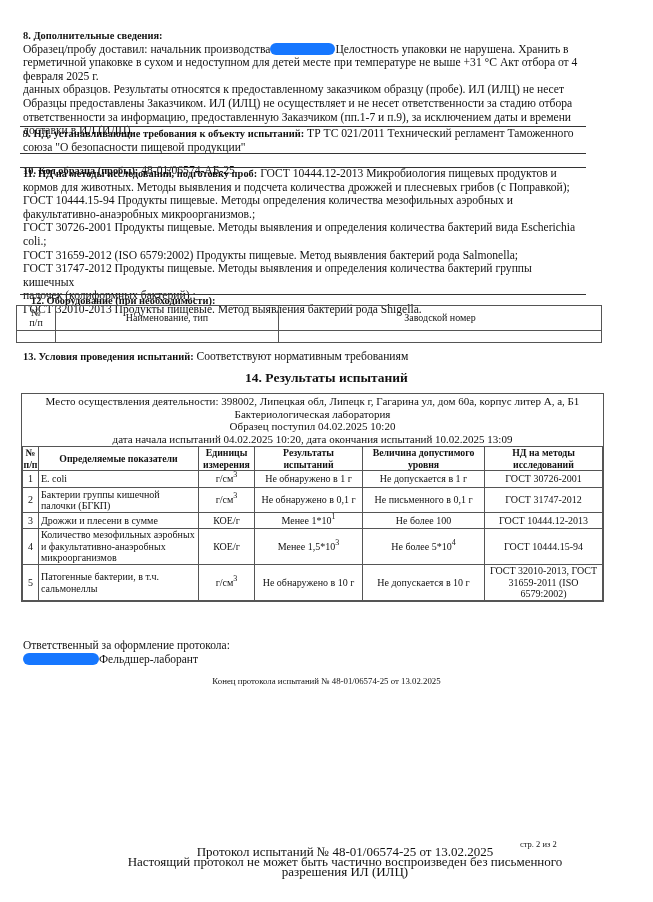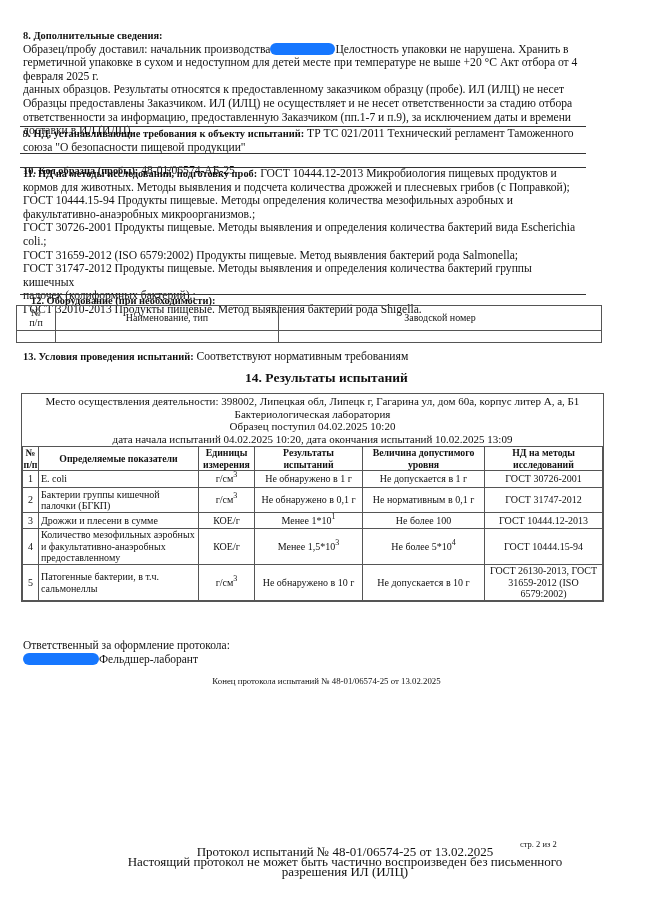--- a/index.html
+++ b/index.html
@@ -27,21 +27,21 @@
   .rt td.l { text-align: left; }
   sup { font-size: 8px; vertical-align: 5px; line-height: 0; }
   .footer { position: absolute; text-align: center; font-size: 13px; line-height: 10px; }
 </style>
 </head>
 <body>
 
 <div class="block" style="top:29px;">
   <p class="b">8. Дополнительные сведения:</p>
   <p><span>Образец/пробу доставил: начальник производства</span><span class="redact" style="width:65px;"></span><span>Целостность упаковки не нарушена. Хранить в</span></p>
-  <p>герметичной упаковке в сухом и недоступном для детей месте при температуре не выше +20 °C  Акт отбора от 4</p>
+  <p>герметичной упаковке в сухом и недоступном для детей месте при температуре не выше +31 °C  Акт отбора от 4</p>
   <p>февраля 2025 г.</p>
   <p>данных образцов. Результаты относятся к предоставленному заказчиком образцу (пробе). ИЛ (ИЛЦ) не несет</p>
   <p>Образцы предоставлены Заказчиком. ИЛ (ИЛЦ) не осуществляет и не несет ответственности за стадию отбора</p>
   <p>ответственности за информацию, предоставленную Заказчиком (пп.1-7 и п.9), за исключением даты и времени</p>
   <p>доставки в ИЛ (ИЛЦ).</p>
 </div>
 <div class="sep" style="top:126px;"></div>
 
 <div class="block" style="top:127px;">
   <p><span class="b">9. НД, устанавливающие требования к объекту испытаний:</span><span> ТР ТС 021/2011 Технический регламент Таможенного</span></p>
@@ -113,46 +113,46 @@
       <td class="c"><span>г/см</span><sup>3</sup></td>
       <td class="c"><span>Не обнаружено в 1 г</span><sup></sup></td>
       <td class="c"><span>Не допускается в 1 г</span><sup></sup></td>
       <td class="c">ГОСТ 30726-2001</td>
     </tr>
     <tr style="height:25px;">
       <td class="c">2</td>
       <td class="l">Бактерии группы кишечной палочки (БГКП)</td>
       <td class="c"><span>г/см</span><sup>3</sup></td>
       <td class="c"><span>Не обнаружено в 0,1 г</span><sup></sup></td>
-      <td class="c"><span>Не нормативным в 0,1 г</span><sup></sup></td>
+      <td class="c"><span>Не письменного в 0,1 г</span><sup></sup></td>
       <td class="c">ГОСТ 31747-2012</td>
     </tr>
     <tr style="height:16px;">
       <td class="c">3</td>
       <td class="l">Дрожжи и плесени в сумме</td>
       <td class="c"><span>КОЕ/г</span><sup></sup></td>
       <td class="c"><span>Менее 1*10</span><sup>1</sup></td>
       <td class="c"><span>Не более 100</span><sup></sup></td>
       <td class="c">ГОСТ 10444.12-2013</td>
     </tr>
     <tr style="height:36px;">
       <td class="c">4</td>
-      <td class="l">Количество мезофильных аэробных и факультативно-анаэробных предоставленному</td>
+      <td class="l">Количество мезофильных аэробных и факультативно-анаэробных микроорганизмов</td>
       <td class="c"><span>КОЕ/г</span><sup></sup></td>
       <td class="c"><span>Менее 1,5*10</span><sup>3</sup></td>
       <td class="c"><span>Не более 5*10</span><sup>4</sup></td>
       <td class="c">ГОСТ 10444.15-94</td>
     </tr>
     <tr style="height:36px;">
       <td class="c">5</td>
       <td class="l">Патогенные бактерии, в т.ч. сальмонеллы</td>
       <td class="c"><span>г/см</span><sup>3</sup></td>
       <td class="c"><span>Не обнаружено в 10 г</span><sup></sup></td>
       <td class="c"><span>Не допускается в 10 г</span><sup></sup></td>
-      <td class="c">ГОСТ 26130-2013, ГОСТ 31659-2012 (ISO 6579:2002)</td>
+      <td class="c">ГОСТ 32010-2013, ГОСТ 31659-2011 (ISO 6579:2002)</td>
     </tr>
   </tbody>
     </table>
 </div>
 
 <div class="abs" style="left:23px; top:638px; font-size:11.5px; line-height:14px;">
   <div>Ответственный за оформление протокола:</div>
   <div><span class="redact" style="width:76px;"></span><span>Фельдшер-лаборант</span></div>
 </div>
 

